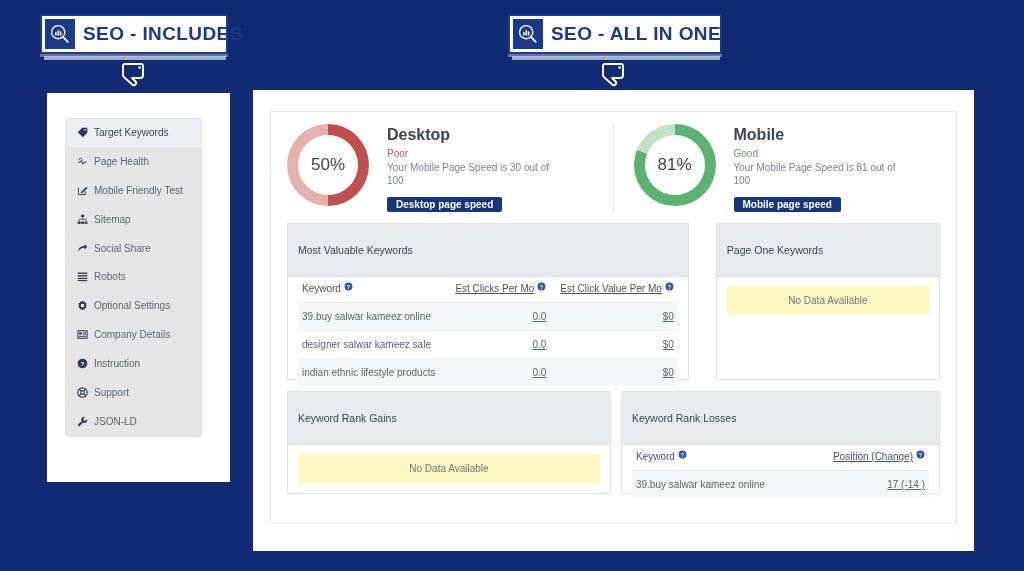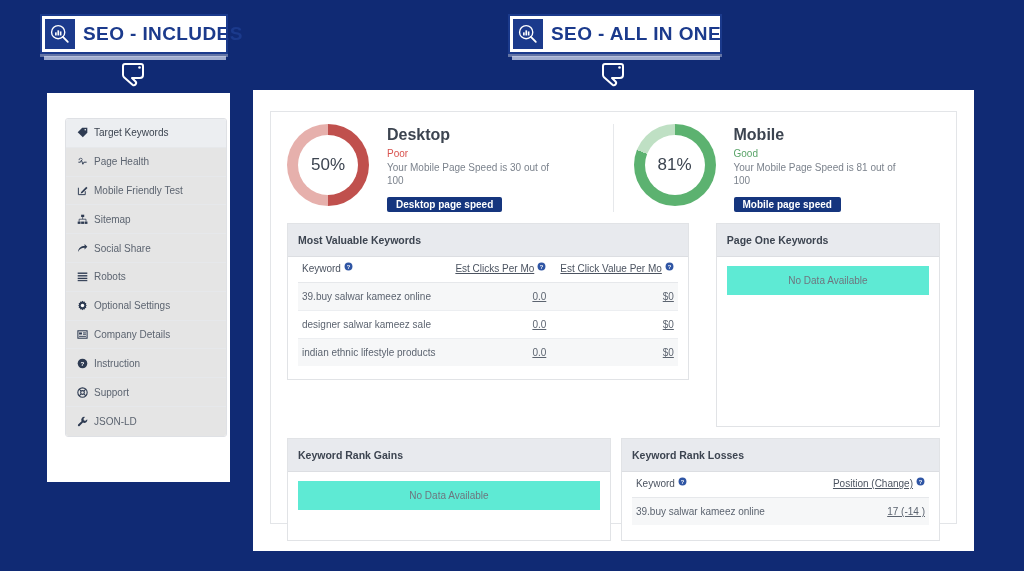--- a/index.html
+++ b/index.html
@@ -70,21 +70,21 @@
     top: 93px;
     width: 183px;
     height: 389px;
     background: #ffffff;
     box-sizing: border-box;
   }
   #sidebar-list {
     position: absolute;
     left: 18px;
     top: 25px;
-    width: 162px;
+    width: 137px;
     background: #ffffff;
     border: 1px solid #dfe1e5;
     border-radius: 3px;
     box-sizing: border-box;
     overflow: hidden;
   }
   .nav-item {
     height: 28.8px;
     display: flex;
     align-items: center;
@@ -195,26 +195,25 @@
   .panel {
     border: 1px solid #e1e3e6;
     background: #ffffff;
     box-sizing: border-box;
   }
   .panel-head {
     background: #e8eaee;
     border-bottom: 1px solid #dcdee2;
     font-size: 10.5px;
     color: #3c4450;
-    padding: 10px 10px;
-    font-weight: bold;
+    padding: 20px 10px;
   }
   .panel-body { padding: 9px 10px 10px 10px; }
   .nodata {
-    background: #5eead4;
+    background: #fef9c3;
     text-align: center;
     font-size: 10px;
     color: #6e757f;
     padding: 9px 0;
   }
 
   table.kwtable {
     width: 100%;
     border-collapse: collapse;
     font-size: 10px;
@@ -472,21 +471,21 @@
                 <tr>
                   <td class="ta-l">indian ethnic lifestyle products</td>
                   <td class="ta-r">0.0</td>
                   <td class="ta-r">$0</td>
                 </tr>
               </tbody>
           </table>
         </div>
       </div>
 
-      <div class="panel" style="width:237px; height:204px; margin-left:27px;">
+      <div class="panel" style="width:237px; height:157px; margin-left:27px;">
         <div class="panel-head">Page One Keywords</div>
         <div class="panel-body">
           <div class="nodata">No Data Available</div>
         </div>
       </div>
     </div>
 
     <div class="row-3">
       <div class="panel" style="width:330px; height:103px;">
         <div class="panel-head">Keyword Rank Gains</div>

